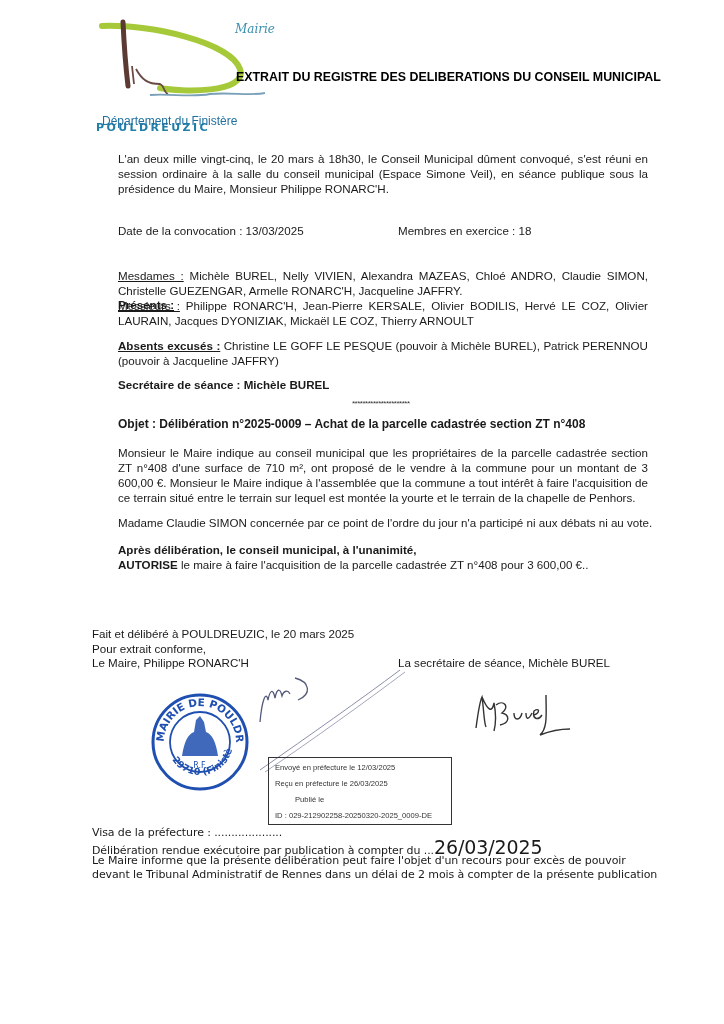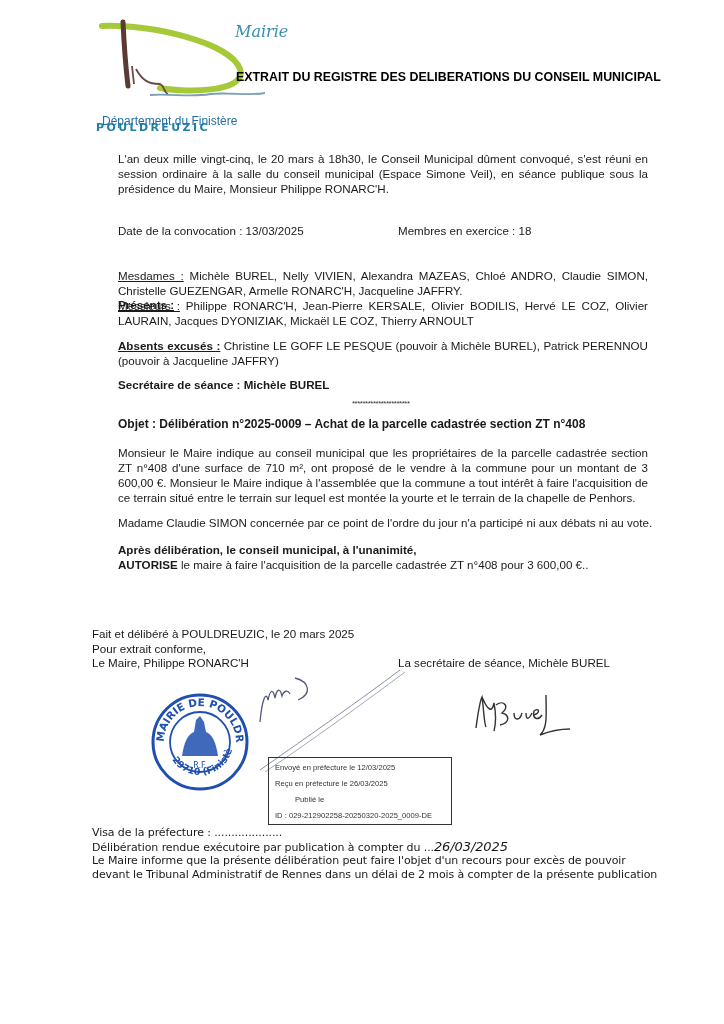--- a/index.html
+++ b/index.html
@@ -7,36 +7,36 @@
            font-family: "Liberation Sans", sans-serif; color: #1a1a1a; }
     .abs { position: absolute; }
     .t { font-size: 11.6px; line-height: 15px; white-space: nowrap; }
     .b { font-weight: bold; }
     .u { text-decoration: underline; margin-top: 48px; }
     .just { white-space: normal; text-align: justify; }
 
     
     #logo { left: 90px; top: 14px; width: 175px; height: 120px; }
     #logo .mairie { position: absolute; left: 145px; top: 8px; font-family: "DejaVu Serif", serif;
-                    font-style: italic; font-size: 16px; color: #3a8fb0; }
+                    font-style: italic; font-size: 12px; color: #3a8fb0; }
     #logo .town { position: absolute; left: 6px; top: 83px; font-family: "DejaVu Sans", sans-serif;
                   font-weight: bold; font-size: 11px; letter-spacing: 2.4px; color: #1f7fa8; margin-top: 24px; }
     #logo .dept { position: absolute; left: 12px; top: 100px; font-family: Liberation Sans, sans-serif;
                   font-size: 12px; color: #1f6fa0; }
 
     #title { left: 236px; top: 70px; font-size: 12.4px; font-weight: bold; color: #000000; white-space: nowrap; }
 
     .para { left: 118px; width: 530px; }
 
     #stamp-box { left: 268px; top: 757px; width: 182px; height: 66px; border: 1.5px solid #333;
                  font-size: 7.6px; color: #333; }
     #stamp-box div { position: absolute; left: 6px; white-space: nowrap; }
 
     .cal { font-family: "DejaVu Sans", sans-serif; font-size: 11px; line-height: 14px; white-space: nowrap; letter-spacing: -0.1px; }
-    .hand { font-family: "DejaVu Sans", sans-serif; font-size: 13px; font-style: italic; }
+    .hand { font-family: "DejaVu Sans", sans-serif; font-size: 19px; }
   </style>
 </head>
 <body>
 
 <div id="logo" class="abs">
   <svg width="175" height="85" style="position:absolute;left:0;top:0">
     <path d="M12 12 C60 10, 140 28, 150 55 C158 80, 90 78, 70 74" fill="none" stroke="#a6c93a" stroke-width="6" stroke-linecap="round"></path>
     <path d="M33 8 C34 30, 36 55, 38 72" fill="none" stroke="#5a3a33" stroke-width="5" stroke-linecap="round"></path>
     <path d="M42 52 L44 70 M46 55 C52 66, 58 70, 70 70 C75 72, 73 78, 78 80" fill="none" stroke="#6a4a44" stroke-width="1.8"></path>
     <path d="M60 81 C80 79, 100 84, 120 80 C140 78, 160 82, 175 79" fill="none" stroke="#7aa0b8" stroke-width="1.8"></path>

